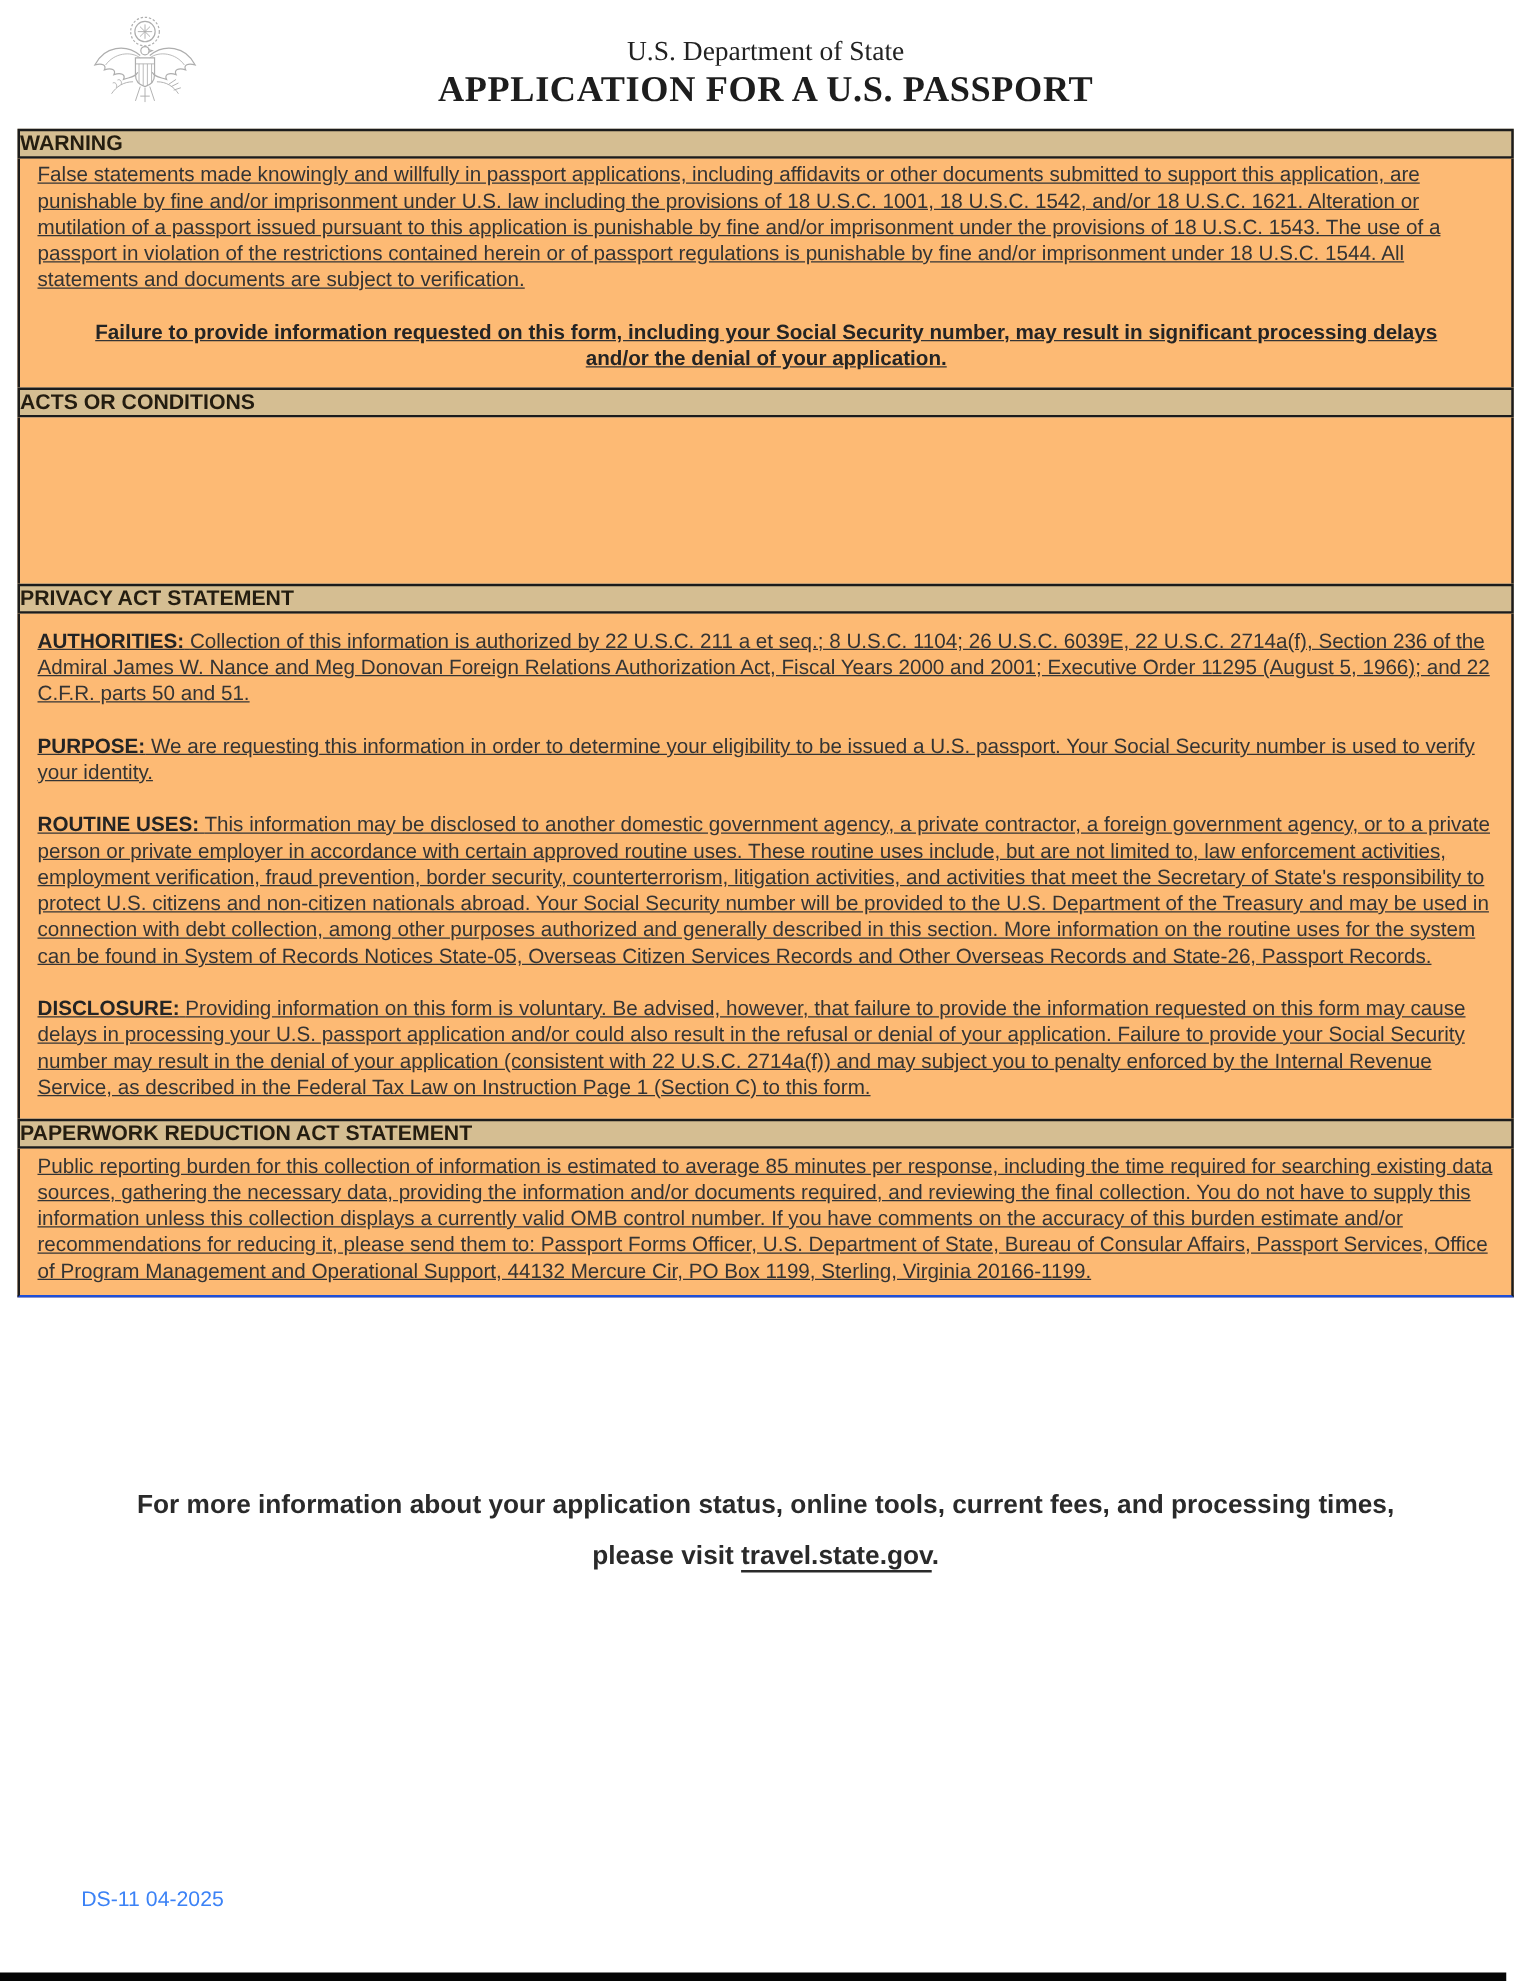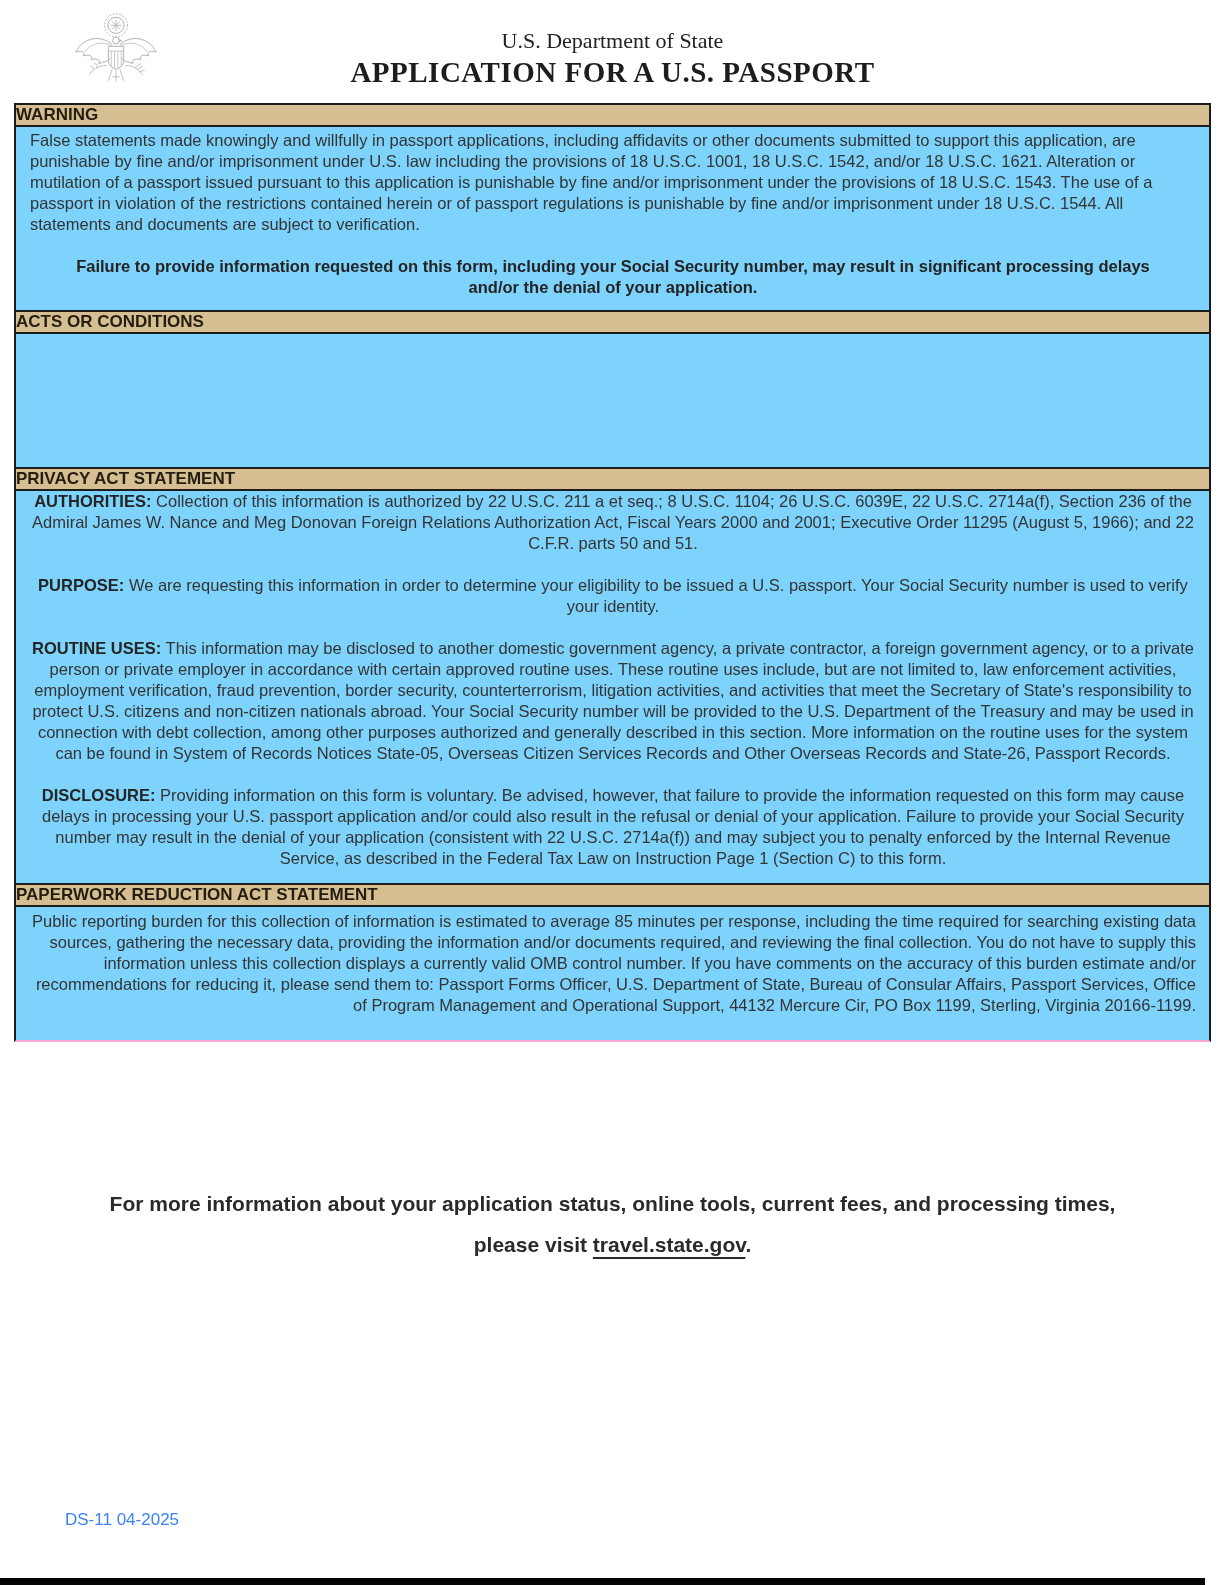--- a/index.html
+++ b/index.html
@@ -52,46 +52,46 @@
     border-bottom: 2px solid #1c1c1c;
     height: 24px;
     line-height: 20px;
     text-align: left;
     font-size: 17px;
     font-weight: bold;
     color: #241d10;
   }
   .bar + .body { border-top: none; }
   .body {
-    background: #7dd3fc;
+    background: #fdba74;
     border-left: 2px solid #1c1c1c;
     border-right: 2px solid #1c1c1c;
     font-size: 16.5px;
     line-height: 21px;
     padding: 3px 13px 8px 14px;
+    text-decoration: underline;
   }
   .body .para { margin: 0 0 21px 0; }
   .body .para:last-child { margin-bottom: 0; }
   .warning-body { padding-bottom: 6px; }
   .warning-body .para { margin-bottom: 0; }
   .bold-note {
     margin-top: 21px;
     margin-bottom: 6px;
     text-align: center;
     font-weight: bold;
     color: #242424;
     padding: 0 40px;
   }
   .acts-body { height: 133px; padding: 0; }
-  .privacy-body { padding-top: 0; padding-bottom: 14px; text-align: center; }
+  .privacy-body { padding-top: 12px; padding-bottom: 14px; }
   .paperwork-body {
-    border-bottom: 2px solid #f9a8d4;
+    border-bottom: 2px solid #1d4ed8;
     padding-top: 4px;
-    padding-bottom: 24px;
-    text-align: right;
+    padding-bottom: 8px;
   }
   .p-label { font-weight: bold; color: #242424; }
   
   .info-note {
     position: absolute;
     top: 1183px;
     left: 0; right: 0;
     margin: 0 auto;
     width: 1060px;
     text-align: center;

